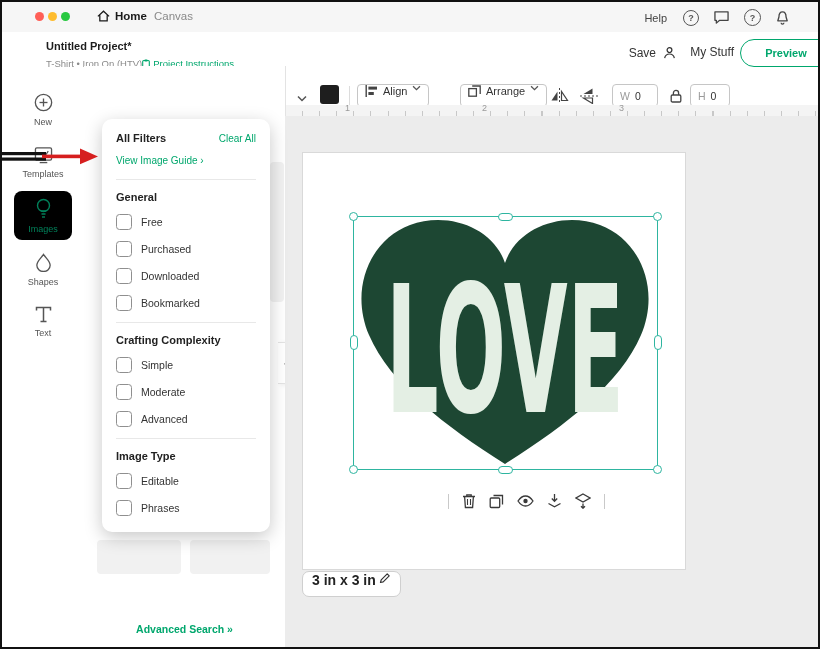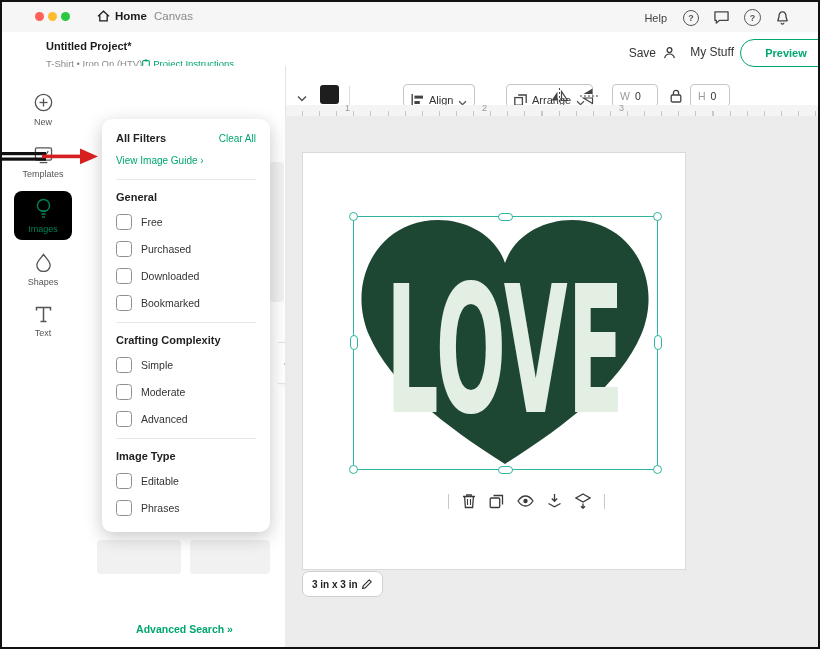--- a/index.html
+++ b/index.html
@@ -20,21 +20,21 @@
   .title{position:absolute;left:44px;top:8px;font-size:11px;font-weight:bold;color:#1d1d1d;}
   .subtitle{position:absolute;left:44px;top:26px;font-size:9.5px;color:#8a8a8a;display:flex;align-items:center;}
   .green{color:#00a76d;}
   .pill{position:absolute;border:1.5px solid #00a76d;color:#00a76d;border-radius:15px;font-size:11px;font-weight:bold;
         display:flex;align-items:center;justify-content:center;background:#fff;}
   
   .toolbar{position:absolute;left:82px;top:70px;right:0;height:33px;background:#fff;}
   .search{position:absolute;left:6px;top:13px;width:158px;height:25px;border:1px solid #b9b9b9;border-radius:13px;
           display:flex;align-items:center;padding:0 7px;gap:5px;background:#fff;box-sizing:border-box;}
   .search input{border:none;outline:none;width:100%;font-size:10.5px;color:#555;font-family:"Liberation Sans",sans-serif;background:transparent;}
-  .ctrl{position:absolute;top:12px;height:24px;display:flex;align-items:flex-end;gap:5px;font-size:11px;color:#333;margin-left:46px;}
+  .ctrl{position:absolute;top:12px;height:24px;display:flex;align-items:flex-start;gap:5px;font-size:11px;color:#333;}
   .boxed{border:1px solid #c6c6c6;border-radius:4px;padding:0 7px;box-sizing:border-box;background:#fff;}
   .vsep{position:absolute;top:14px;width:1px;height:20px;background:#dcdcdc;}
   .numfield{position:absolute;top:12px;height:23px;border:1px solid #c6c6c6;border-radius:4px;background:#fff;
             display:flex;align-items:center;gap:5px;font-size:10.5px;padding:0 7px;box-sizing:border-box;}
   .dimlab{color:#9a9a9a;}
   
   .ruler{position:absolute;left:283px;top:103px;right:0;height:11px;background:#f4f4f4;border-bottom:1px solid #e0e0e0;}
   .ruler .ticks{position:absolute;left:0;bottom:0;right:0;height:5px;
         background:repeating-linear-gradient(90deg,#c8c8c8 0 1px,transparent 1px 17.1px);}
   .rnum{position:absolute;top:-2px;font-size:9px;color:#9a9a9a;}
@@ -66,22 +66,22 @@
   
   .canvas{position:absolute;left:283px;top:114px;right:0;bottom:0;background:#ececec;}
   .artboard{position:absolute;left:17px;top:36px;width:384px;height:418px;background:#fff;border:1px solid #d9d9d9;box-sizing:border-box;}
   .selbox{position:absolute;border:1.5px solid #2eb5a0;}
   .hdl{position:absolute;background:#fff;border:1.5px solid #2eb5a0;box-sizing:border-box;}
   .hdl.c{width:9px;height:9px;border-radius:50%;}
   .hdl.h{width:15px;height:8px;border-radius:4px;}
   .hdl.v{width:8px;height:15px;border-radius:4px;}
   .obj-toolbar{position:absolute;display:flex;align-items:center;gap:13px;color:#3a3a3a;}
   .ot-sep{width:1px;height:15px;background:#c9c9c9;}
-  .size-badge{position:absolute;background:#fff;border:1px solid #cfcfcf;border-radius:7px;height:26px;display:flex;align-items:center;
-              gap:3px;padding:0 9px;font-size:10px;font-weight:bold;color:#222;box-sizing:border-box;}
+  .size-badge{position:absolute;background:#fff;border:1px solid #cfcfcf;border-radius:7px;height:26px;display:flex;align-items:flex-start;
+              gap:3px;padding:0 9px;font-size:14px;font-weight:bold;color:#222;box-sizing:border-box;}
   
   .annot{position:absolute;left:0;top:144px;z-index:9;}
 </style>
 </head>
 <body>
 
 <div class="frame">
 
   <div class="topbar">
     <span class="dot" style="left:33px;background:#ff5f57"></span>

